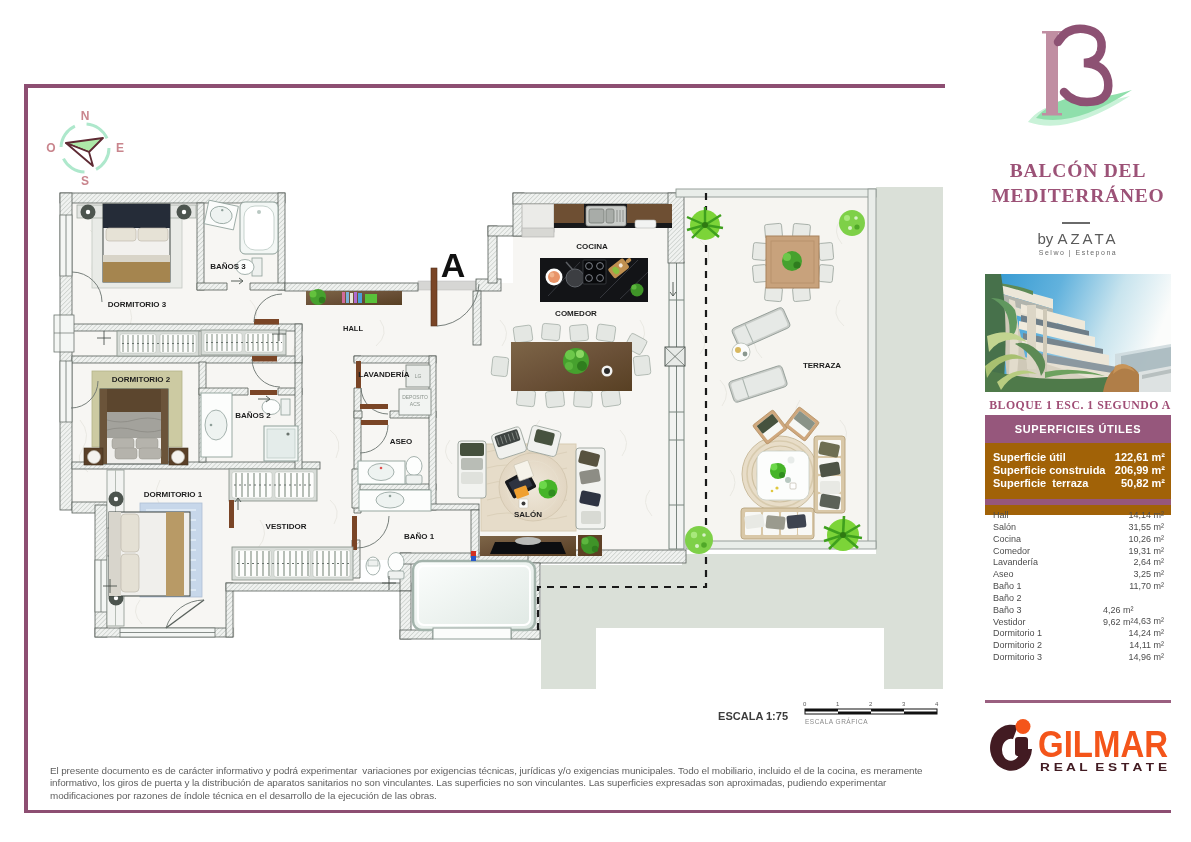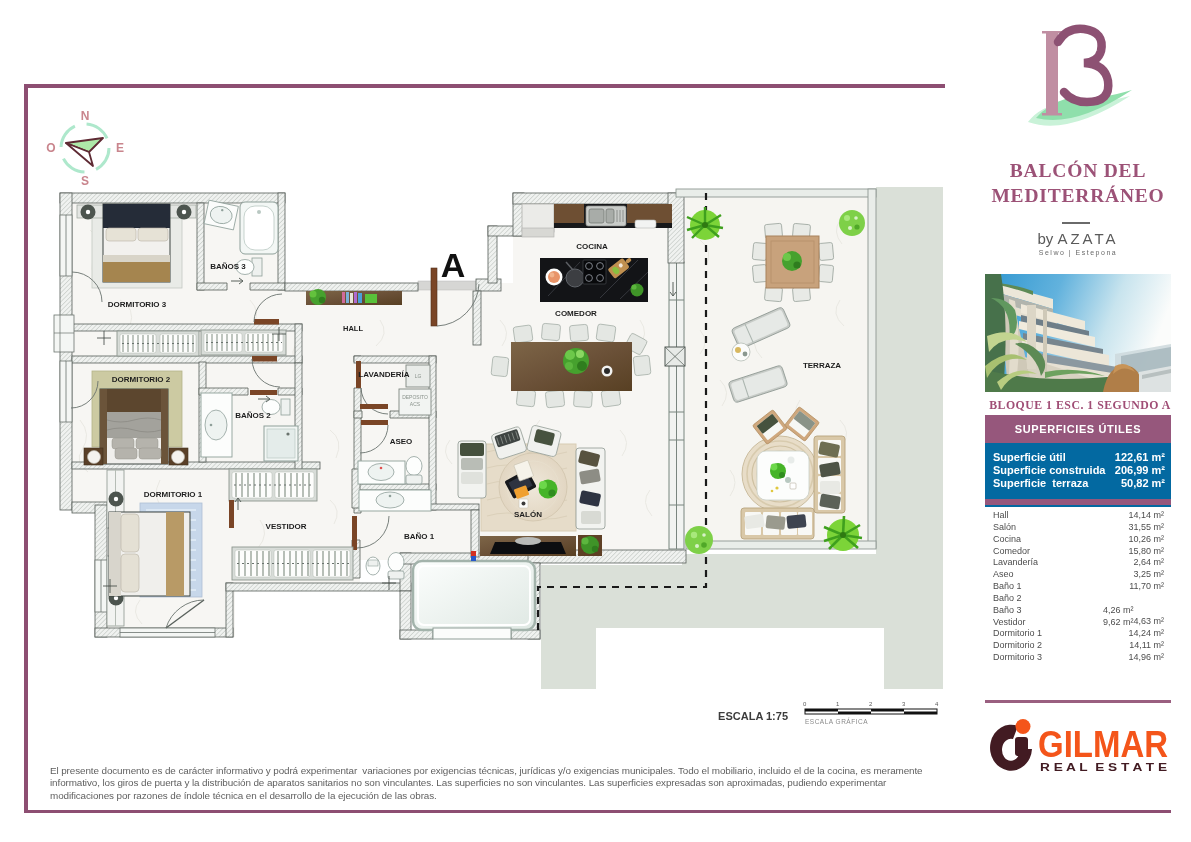--- a/index.html
+++ b/index.html
@@ -850,36 +850,36 @@
   <path d="M 157,101 L 186,95 L 186,99 L 157,105 Z" fill="#b8c0c0"></path>
   <path d="M 2,62 Q 26,52 42,68 Q 18,60 4,78 Z" fill="#c2d490"></path>
   <path d="M 0,92 Q 24,72 42,86 Q 16,80 2,104 Z" fill="#a8c070"></path>
   <path d="M 12,108 Q 34,90 52,100 Q 28,96 16,116 Z" fill="#b8cc80"></path>
 </svg>
 
 <div class="abs" style="left:960px;top:398px;width:240px;text-align:center;color:#a04e76;font-family:'Liberation Serif',serif;font-weight:bold;font-size:11.8px;letter-spacing:0.5px;">BLOQUE 1 ESC. 1 SEGUNDO A</div>
 
 <div class="abs" style="left:985px;top:415px;width:186px;height:28px;background:#96577c;color:#fff;font-weight:bold;font-size:11px;letter-spacing:0.6px;text-align:center;line-height:28px;">SUPERFICIES ÚTILES</div>
 
-<div class="abs" style="left:985px;top:443px;width:186px;height:64px;background:#0369a1;color:#fff;font-weight:bold;font-size:11px;">
+<div class="abs" style="left:985px;top:443px;width:186px;height:72px;background:#a16207;color:#fff;font-weight:bold;font-size:11px;">
   <div style="position:absolute;left:8px;top:8px;">Superficie útil</div>
     <div style="position:absolute;right:6px;top:8px;">122,61 m²</div>
   <div style="position:absolute;left:8px;top:21px;">Superficie construida</div>
     <div style="position:absolute;right:6px;top:21px;">206,99 m²</div>
   <div style="position:absolute;left:8px;top:34px;">Superficie&nbsp; terraza</div>
     <div style="position:absolute;right:6px;top:34px;">50,82 m²</div>
 </div>
 
 <div class="abs" style="left:985px;top:499px;width:186px;height:6px;background:#96577c;"></div>
 
 <div class="abs" style="left:993px;top:510px;width:171px;color:#4d4d4d;font-size:9px;line-height:11.85px;">
   <div>Hall<span style="float:right;">14,14 m²</span></div>
   <div>Salón<span style="float:right;">31,55 m²</span></div>
   <div>Cocina<span style="float:right;">10,26 m²</span></div>
-  <div>Comedor<span style="float:right;">15,80 m²</span></div>
+  <div>Comedor<span style="float:right;">19,31 m²</span></div>
   <div>Lavandería<span style="float:right;margin-left:25px;">2,64 m²</span></div>
   <div>Aseo<span style="float:right;">3,25 m²</span></div>
   <div>Baño 1<span style="float:right;">11,70 m²</span></div>
   <div>Baño 2<span style="float:right;margin-top:23px;">4,63 m²</span></div>
   <div>Baño 3<span style="float:right;">4,26 m²</span></div>
   <div>Vestidor<span style="float:right;">9,62 m²</span></div>
   <div>Dormitorio 1<span style="float:right;">14,24 m²</span></div>
   <div>Dormitorio 2<span style="float:right;">14,11 m²</span></div>
   <div>Dormitorio 3<span style="float:right;">14,96 m²</span></div>
 </div>

